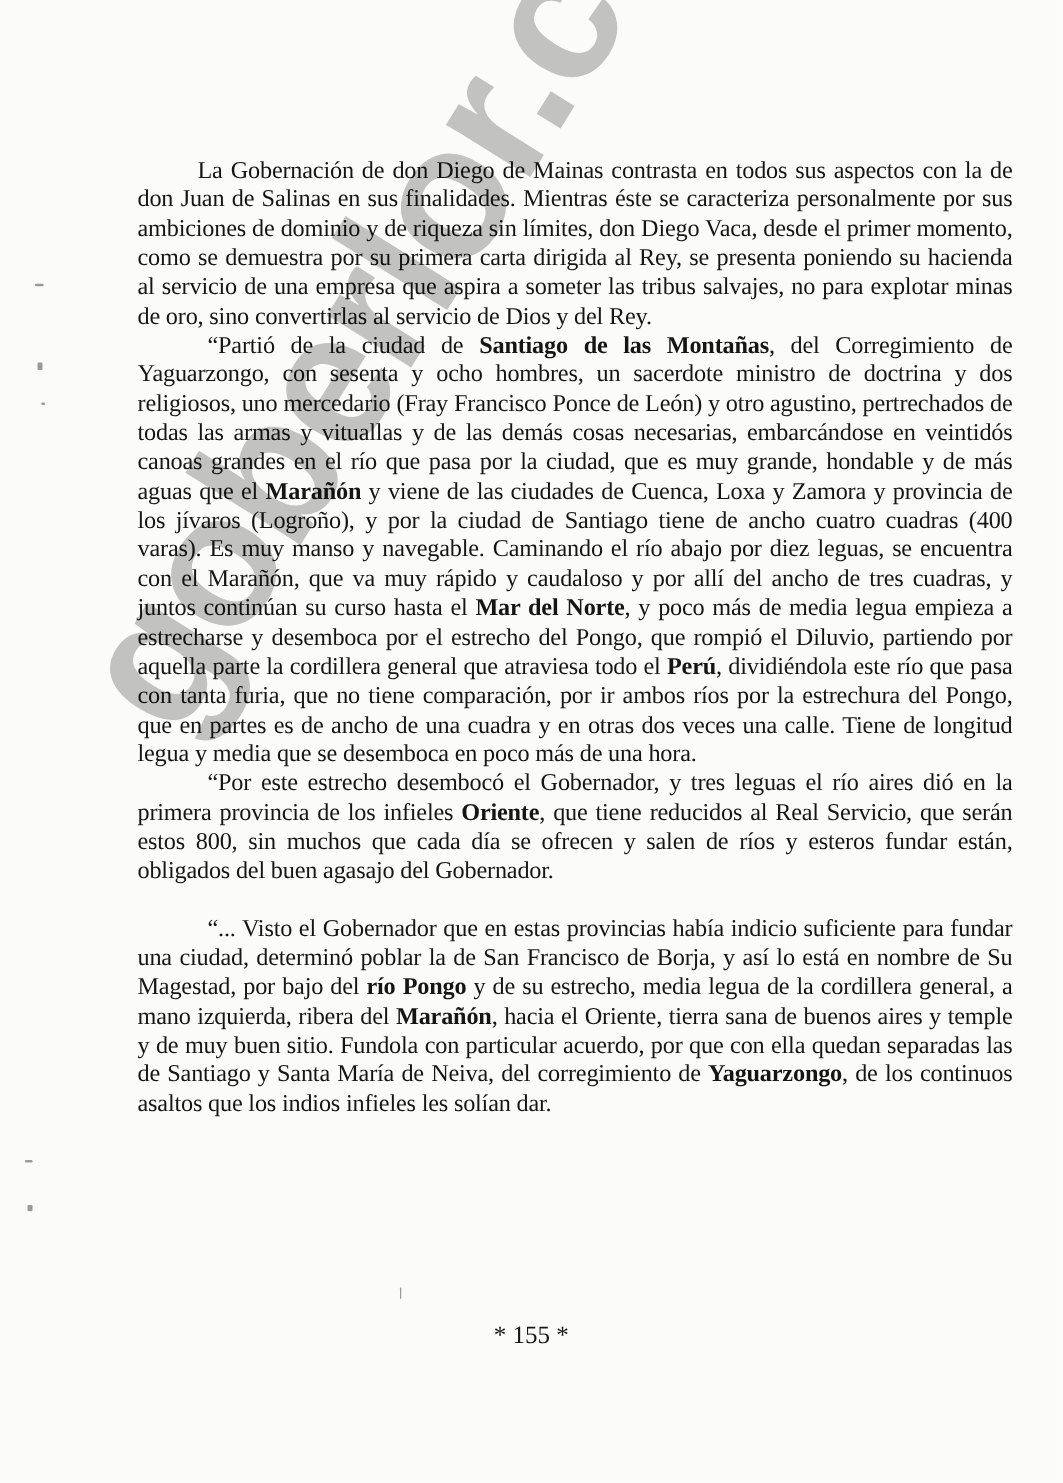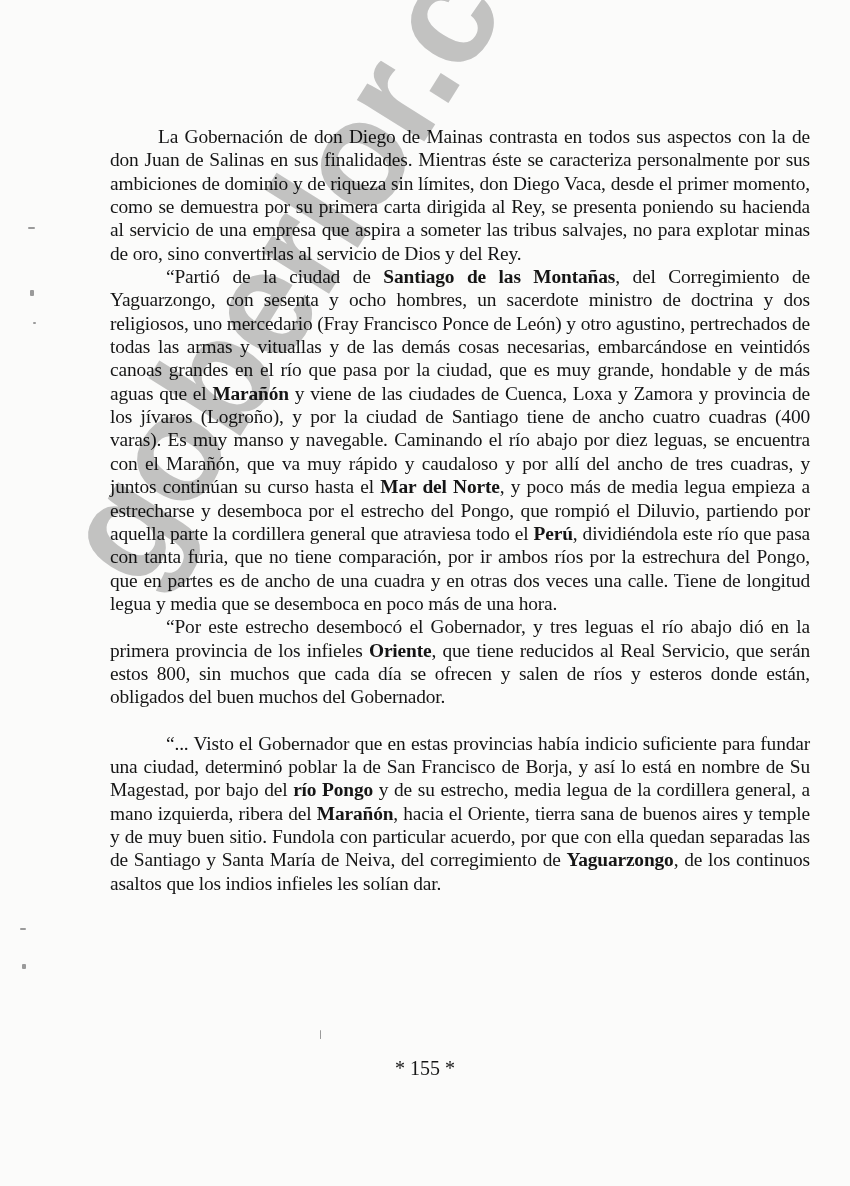--- a/index.html
+++ b/index.html
@@ -57,21 +57,21 @@
 </head>
 <body>
 
 <div class="page">
 
   <div class="text-block">
     <p class="para">
       <span>La Gobernación de don Diego de Mainas contrasta en todos sus aspectos con la de don Juan de Salinas en sus finalidades.  Mientras éste se caracteriza personalmente por sus ambiciones de dominio y de riqueza sin límites, don Diego Vaca, desde el primer momento, como se demuestra por su primera carta dirigida al Rey, se presenta poniendo su hacienda al servicio de una empresa que aspira a someter las tribus salvajes, no para explotar minas de oro, sino convertirlas al servicio de Dios y del Rey.</span>
     </p>
     <p class="para quote"><span>“Partió de la ciudad de </span><b>Santiago de las Montañas</b><span>, del Corregimiento de Yaguarzongo, con sesenta y ocho hombres, un sacerdote ministro de doctrina y dos religiosos, uno mercedario (Fray Francisco Ponce de León) y otro agustino, pertrechados de todas las armas y vituallas y de las demás cosas necesarias, embarcándose en veintidós canoas grandes en el río que pasa por la ciudad, que es muy grande, hondable y de más aguas que el </span><b>Marañón</b><span> y viene de las ciudades de Cuenca, Loxa y Zamora y provincia de los jívaros (Logroño), y por la ciudad de Santiago tiene de ancho cuatro cuadras (400 varas).  Es muy manso y navegable.  Caminando el río abajo por diez leguas, se encuentra con el Marañón, que va muy rápido y caudaloso y por allí del ancho de tres cuadras, y juntos continúan su curso hasta el </span><b>Mar del Norte</b><span>, y poco más de media legua empieza a estrecharse y desemboca por el estrecho del Pongo, que rompió el Diluvio, partiendo por aquella parte la cordillera general que atraviesa todo el </span><b>Perú</b><span>, dividiéndola este río que pasa con tanta furia, que no tiene comparación, por ir ambos ríos por la estrechura del Pongo, que en partes es de ancho de una cuadra y en otras dos veces una calle.  Tiene de longitud legua y media que se desemboca en poco más de una hora.</span></p>
-    <p class="para quote"><span>“Por este estrecho desembocó el Gobernador, y tres leguas el río abajo dió en la primera provincia de los infieles </span><b>Oriente</b><span>, que tiene reducidos al Real Servicio, que serán estos 800, sin muchos que cada día se ofrecen y salen de ríos y esteros donde están, obligados del buen muchos del Gobernador.</span></p>
+    <p class="para quote"><span>“Por este estrecho desembocó el Gobernador, y tres leguas el río aires dió en la primera provincia de los infieles </span><b>Oriente</b><span>, que tiene reducidos al Real Servicio, que serán estos 800, sin muchos que cada día se ofrecen y salen de ríos y esteros fundar están, obligados del buen agasajo del Gobernador.</span></p>
     <p class="para ellipsis gap-before"><span>“... Visto el Gobernador que en estas provincias había indicio suficiente para fundar una ciudad, determinó poblar la de San Francisco de Borja, y así lo está en nombre de Su Magestad, por bajo del </span><b>río Pongo</b><span> y de su estrecho, media legua de la cordillera general, a mano izquierda, ribera del </span><b>Marañón</b><span>, hacia el Oriente, tierra sana de buenos aires y temple y de muy buen sitio.  Fundola con particular acuerdo, por que con ella quedan separadas las de Santiago y Santa María de Neiva, del corregimiento de </span><b>Yaguarzongo</b><span>, de los continuos asaltos que los indios infieles les solían dar.</span></p>
   </div>
 
   <div class="page-number">* 155 *</div>
 
   <div class="watermark">goberlor.com</div>
 
   <div class="speck" style="left:28px;top:227px;width:7px;height:2px;"></div>
   <div class="speck" style="left:30px;top:290px;width:4px;height:6px;"></div>
   <div class="speck" style="left:33px;top:322px;width:3px;height:2px;"></div>

